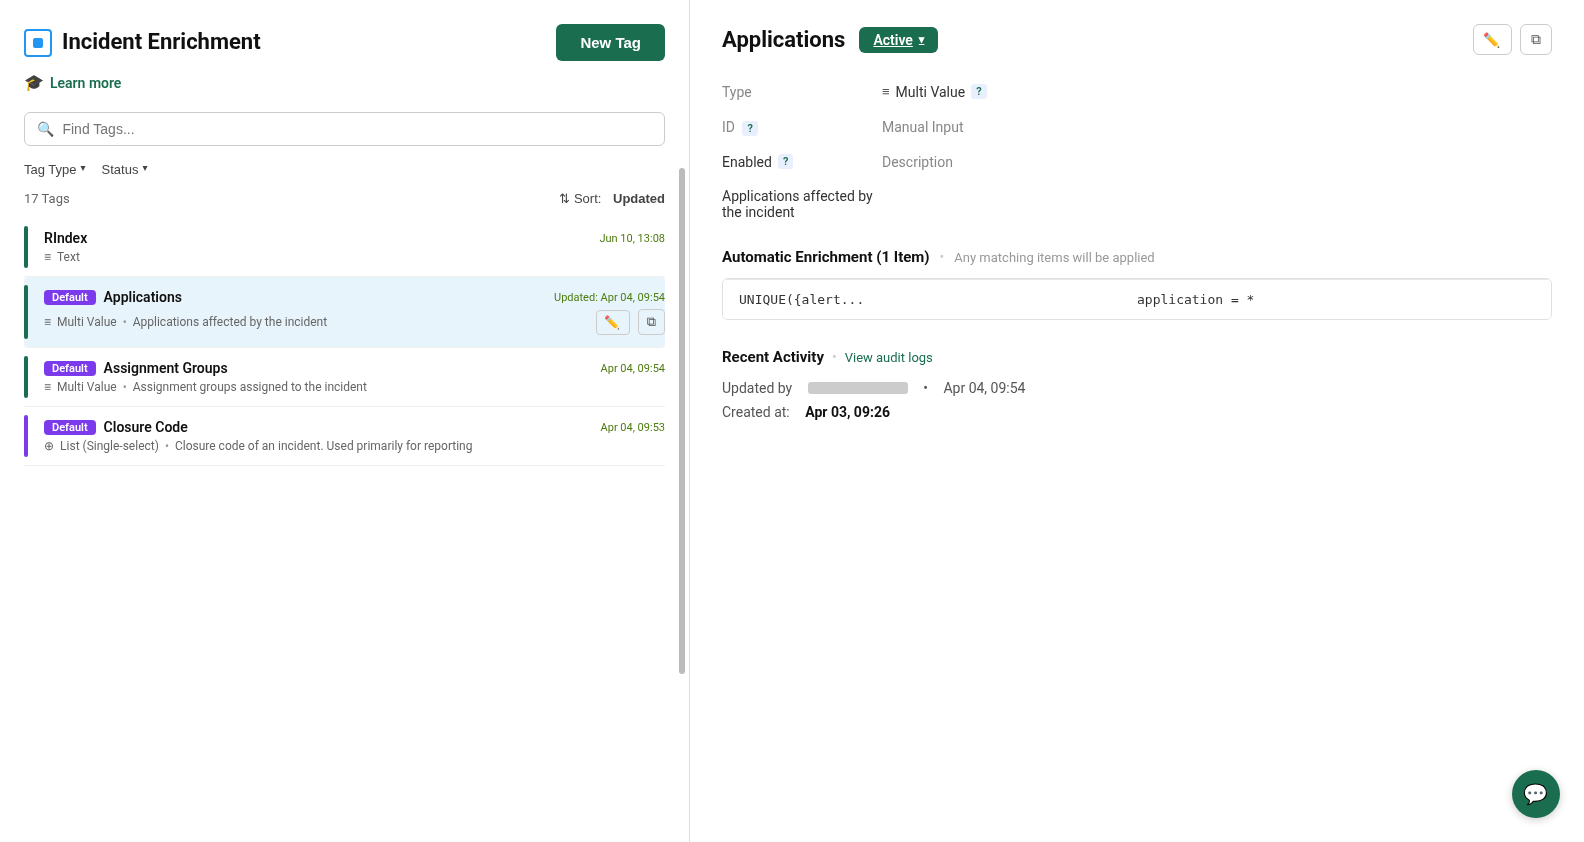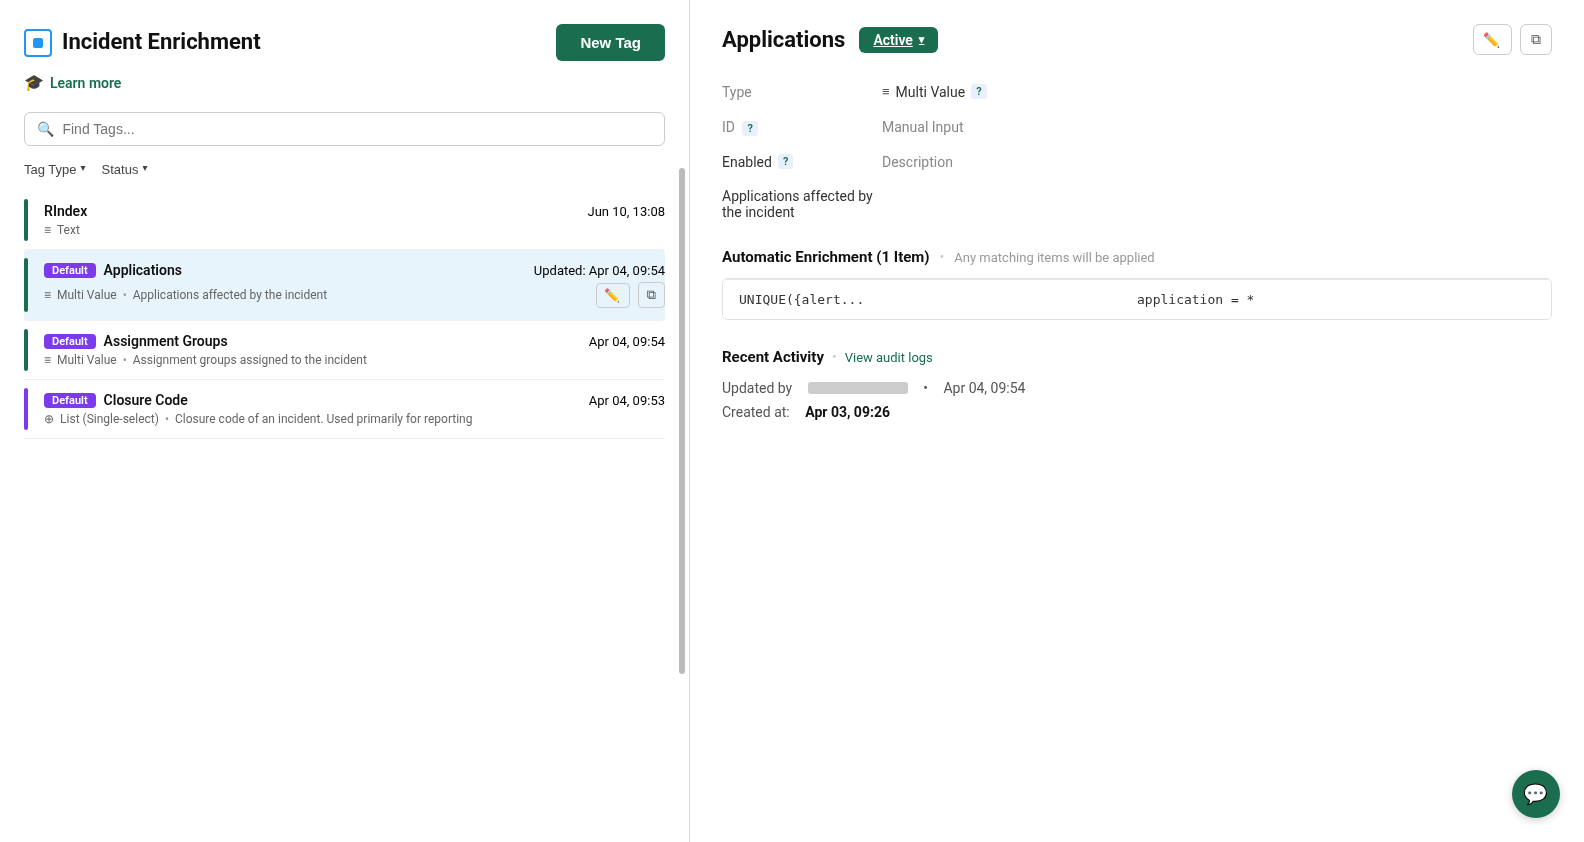--- a/index.html
+++ b/index.html
@@ -38,21 +38,21 @@
     .tag-accent { width: 4px; border-radius: 2px; position: absolute; left: 0; top: 8px; bottom: 8px; }
     .tag-accent.green { background: #1a6e4f; }
     .tag-accent.purple { background: #7c3aed; }
 
     .tag-content { flex: 1; padding-left: 8px; }
     .tag-name-row { display: flex; align-items: center; gap: 8px; margin-bottom: 4px; }
     .tag-badge { background: #7c3aed; color: #fff; border-radius: 4px; padding: 1px 8px; font-size: 11px; font-weight: 600; }
     .tag-name { font-weight: 600; font-size: 14px; color: #111; }
     .tag-meta { font-size: 12px; color: #666; display: flex; align-items: center; gap: 6px; }
     .tag-meta .dot { color: #999; }
-    .tag-timestamp { font-size: 13px; color: #000000; white-space: nowrap; }
+    .tag-timestamp { font-size: 11px; color: #4d7c0f; white-space: nowrap; }
     .tag-actions { display: flex; gap: 8px; align-items: center; }
     .tag-action-btn { background: none; border: 1px solid #ccc; border-radius: 4px; padding: 4px 8px; cursor: pointer; font-size: 13px; color: #555; }
 
     
     .right-panel { flex: 1; padding: 24px 32px; overflow-y: auto; position: relative; }
 
     .right-header { display: flex; align-items: center; justify-content: space-between; margin-bottom: 28px; }
     .right-title-group { display: flex; align-items: center; gap: 14px; }
     .right-title { font-size: 22px; font-weight: 700; color: #111; }
     .active-badge { background: #1a6e4f; color: #fff; border-radius: 6px; padding: 5px 14px; font-size: 14px; font-weight: 600; display: flex; align-items: center; gap: 6px; cursor: pointer; text-decoration: underline; }
@@ -115,20 +115,27 @@
     <button class="filter-btn">
       <span>Tag Type</span>
       <span class="chevron">▾</span>
     </button>
     <button class="filter-btn">
       <span>Status</span>
       <span class="chevron">▾</span>
     </button>
   </div>
 
+  <div class="tags-meta">
+    <span class="tags-count">17 Tags</span>
+    <button class="sort-btn">
+      <span>⇅</span>
+      <span>Sort:</span>&nbsp;<span class="sort-label-bold">Updated</span>
+    </button>
+  </div>
 
   <div class="tags-list">
 
     <div class="tag-item">
       <div class="tag-accent green"></div>
       <div class="tag-content">
         <div class="tag-name-row">
           <span class="tag-name">RIndex</span>
           <span class="tag-timestamp" style="margin-left:auto;">Jun 10, 13:08</span>
         </div>

